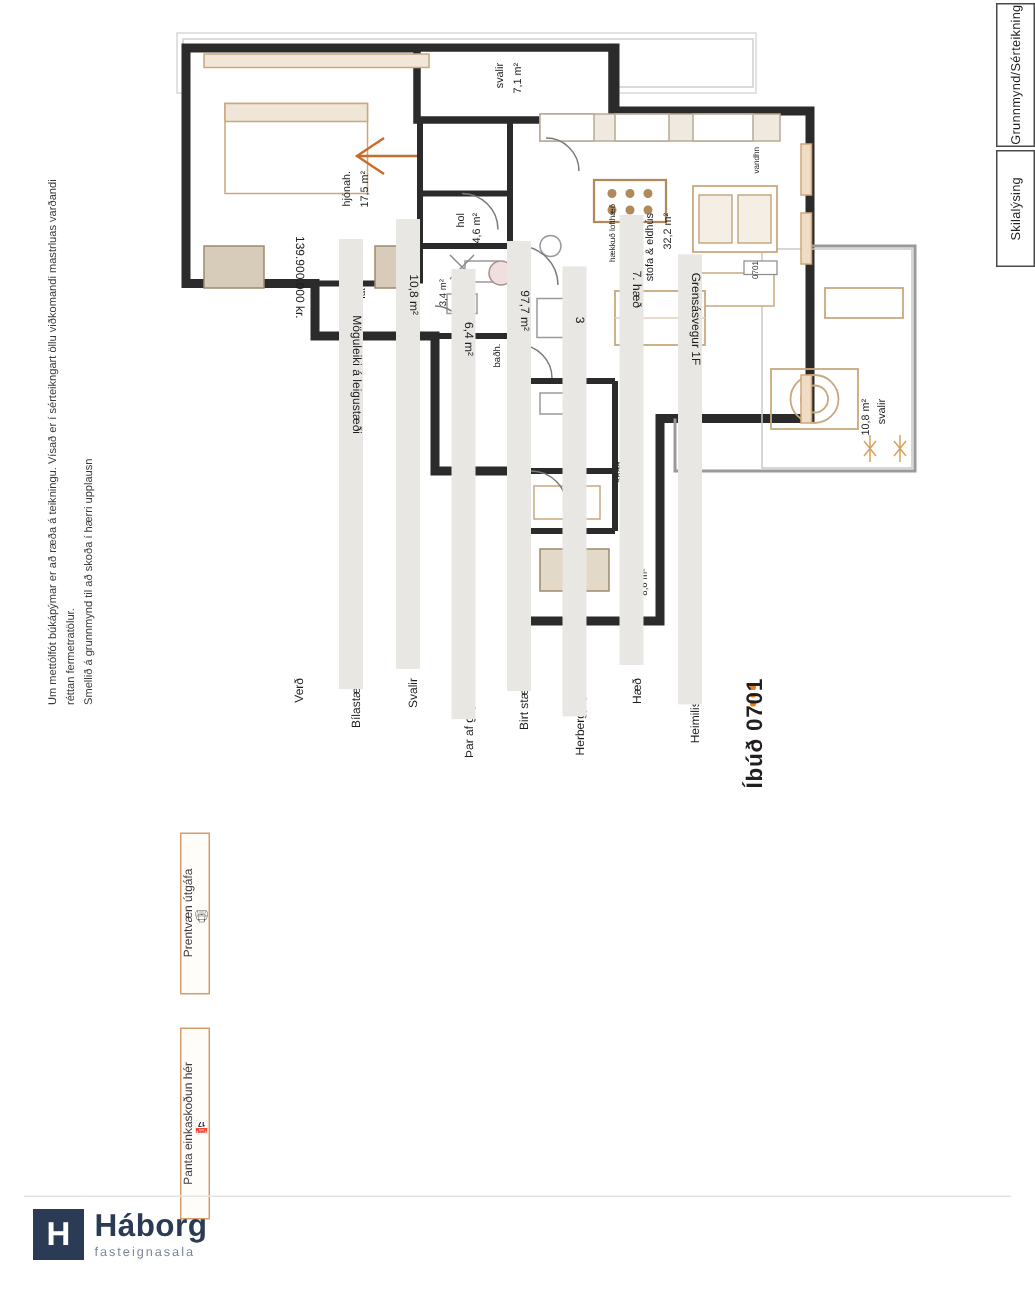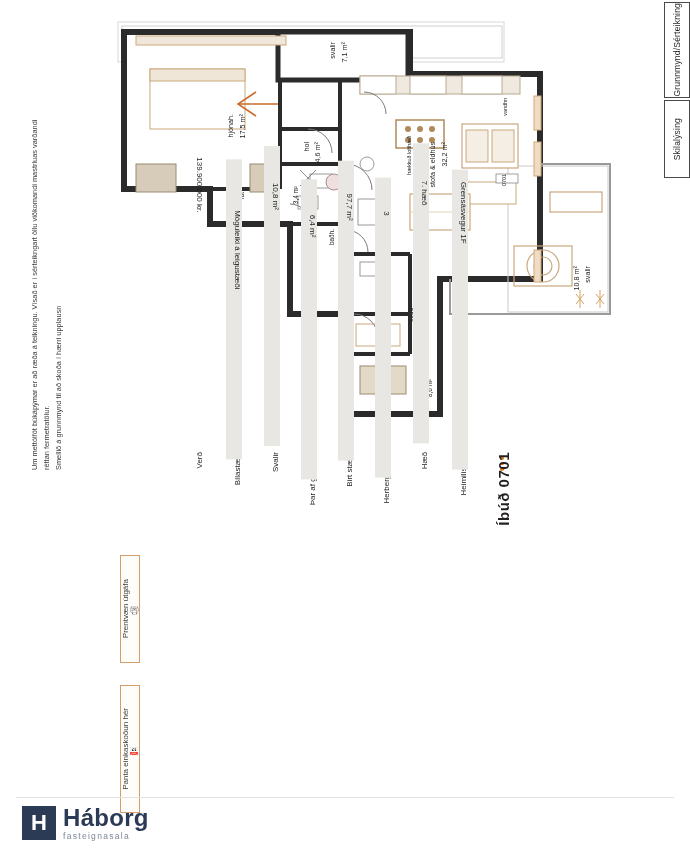--- a/index.html
+++ b/index.html
@@ -202,21 +202,21 @@
     background: #2b3a55;
     color: #fff;
     font-size: 22px;
     font-weight: bold;
     display: flex;
     align-items: center;
     justify-content: center;
     margin-right: 7px;
   }
   .logo .wordmark { line-height: 1; }
-  .logo .w1 { font-size: 24px; font-weight: bold; color: #2b3a55; letter-spacing: .3px; }
+  .logo .w1 { font-size: 21px; font-weight: bold; color: #2b3a55; letter-spacing: .3px; }
   .logo .w2 { font-size: 8.5px; color: #7c8796; letter-spacing: 1.3px; margin-top: 2px; }
 
   .sep {
     position: absolute;
     left: 16px;
     top: 797px;
     width: 658px;
     height: 1px;
     background: #e3e3e3;
   }

